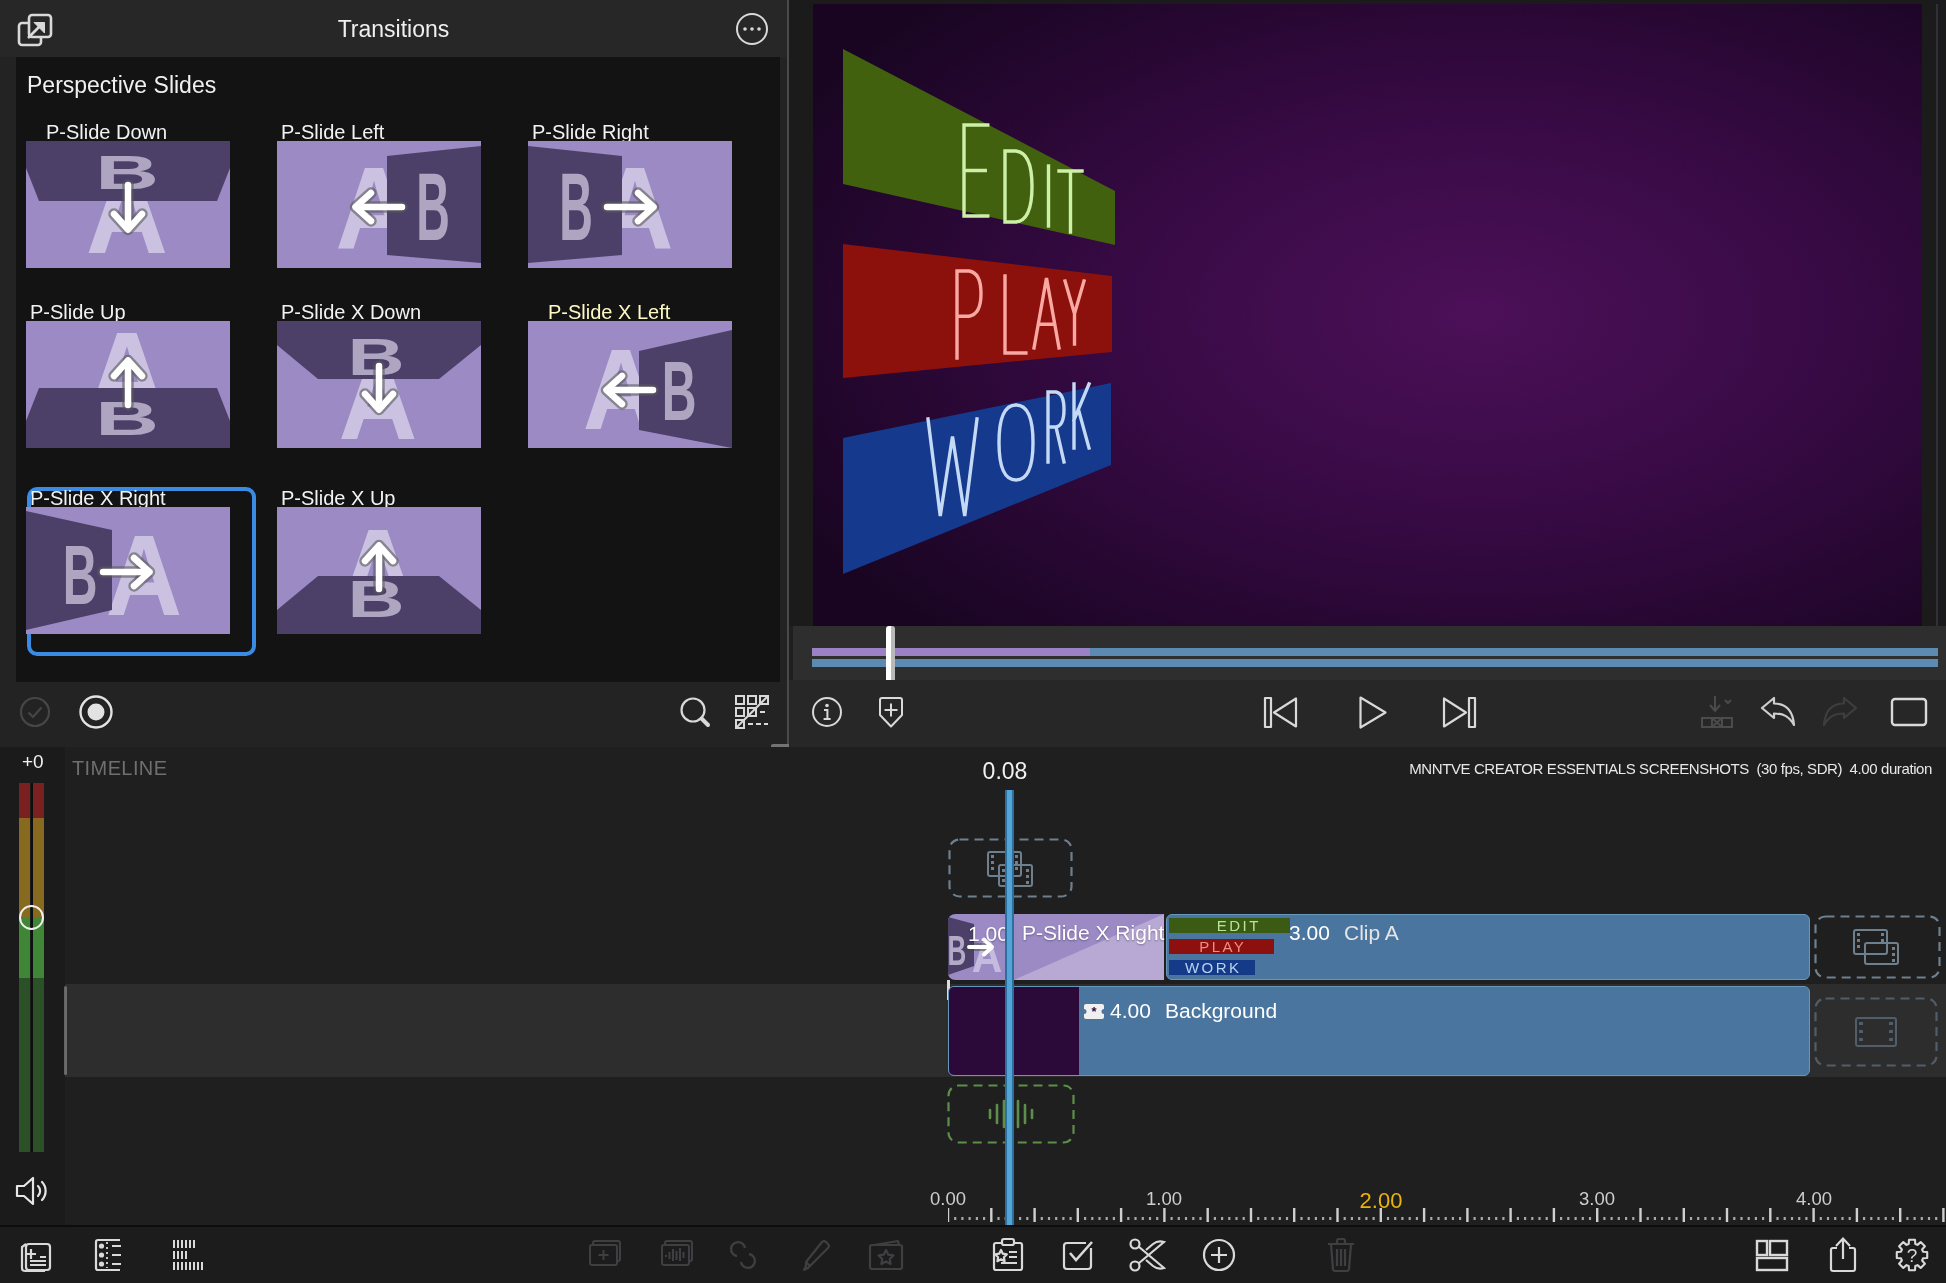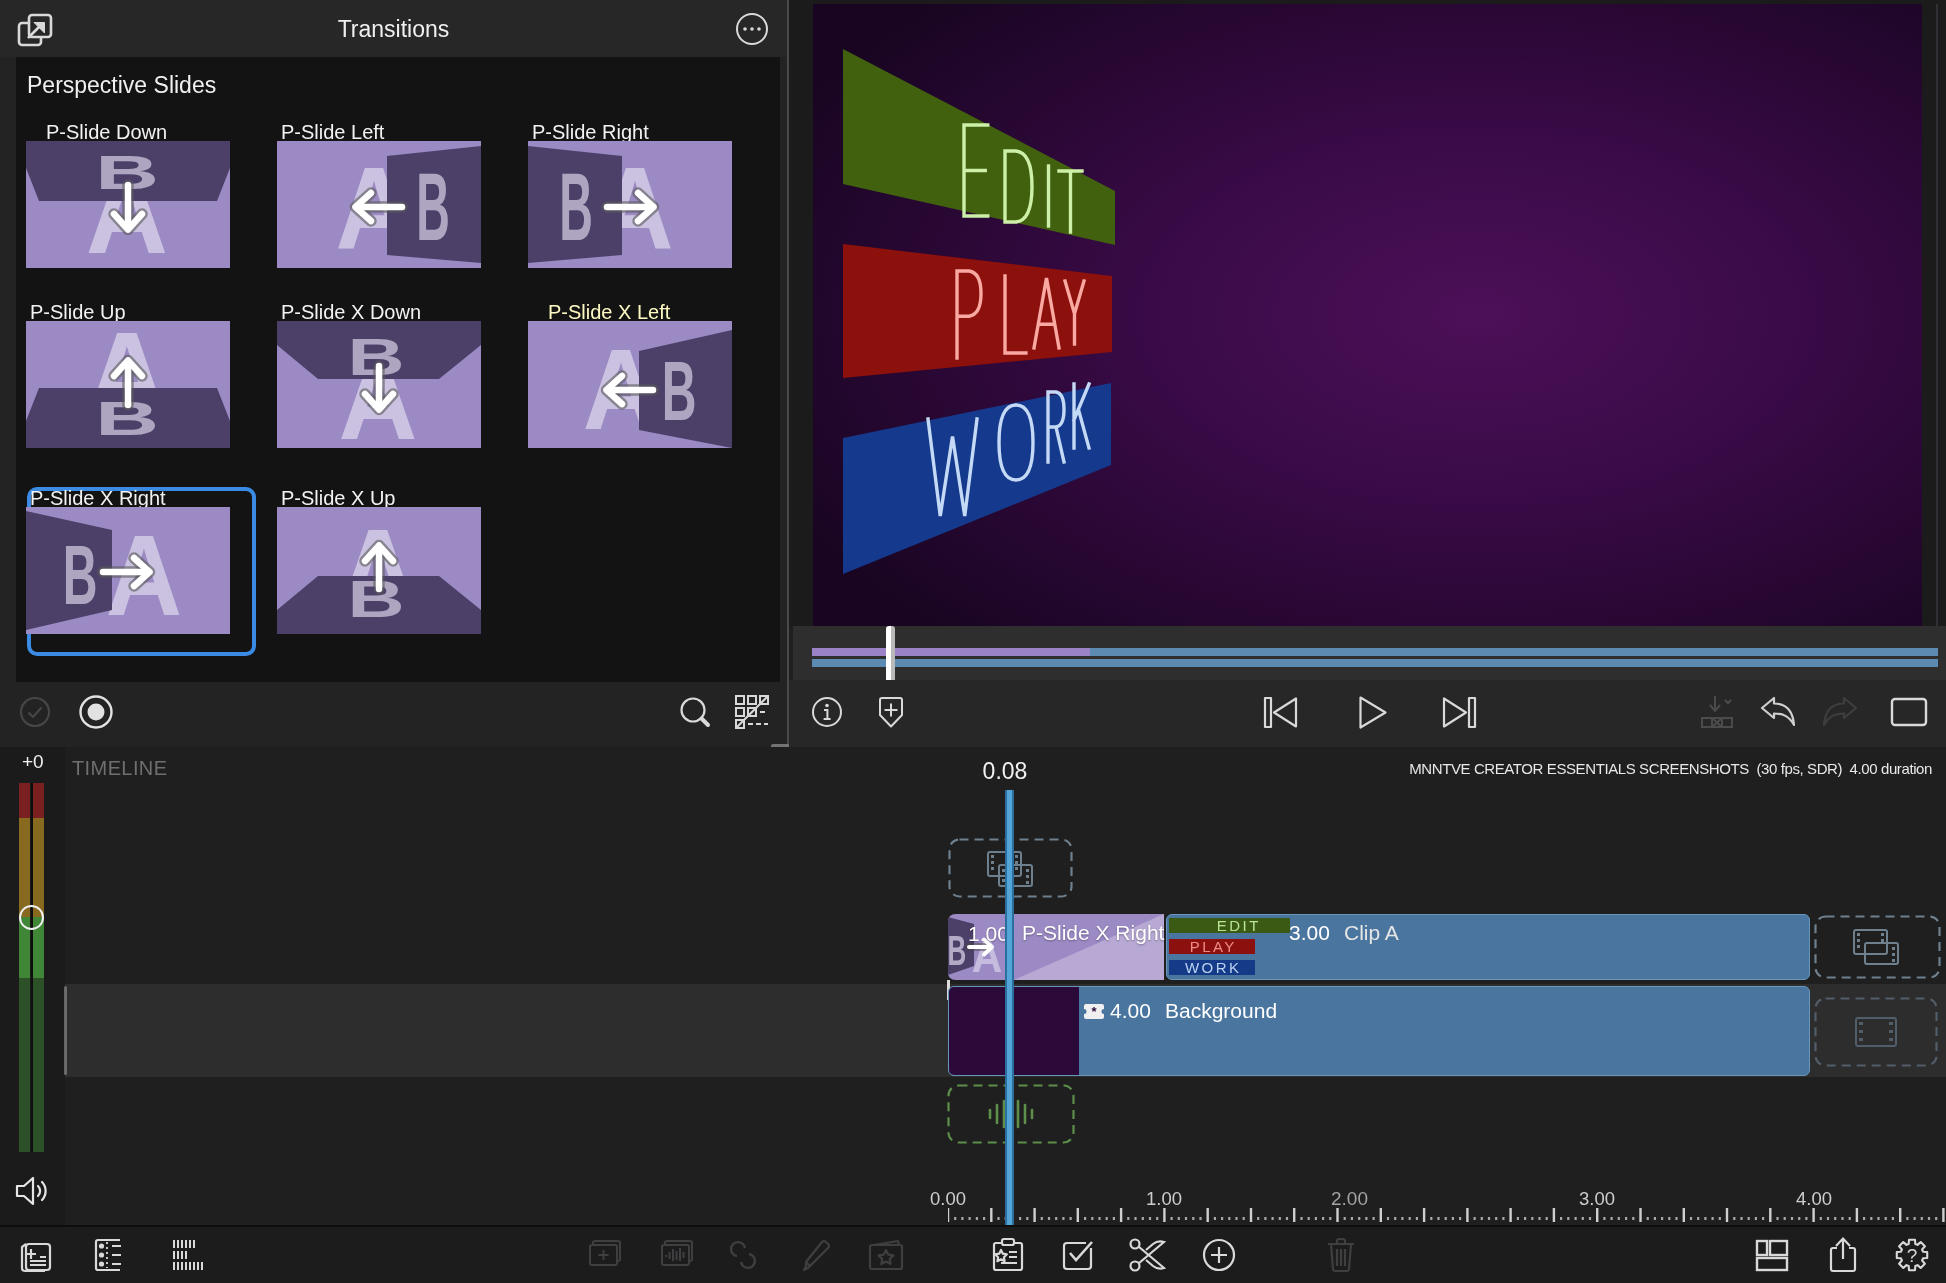--- a/index.html
+++ b/index.html
@@ -309,21 +309,21 @@
         <path d="M21 33 H42 M36 25.5 L44 33 L36 40.5" stroke="#ffffff" stroke-width="4" stroke-linecap="round" stroke-linejoin="round" fill="none"></path>
       </g>
     </svg>
     <div class="abs" style="left:968px;top:922px;color:#fff;font-size:21px;text-shadow:0 1px 2px rgba(0,0,0,.35);">1.00</div>
     <div class="abs" style="left:1022px;top:921px;color:#fff;font-size:21px;text-shadow:0 1px 2px rgba(0,0,0,.35);">P-Slide X Right</div>
 
     <div class="abs" style="left:947px;top:980px;width:2.5px;height:20px;background:#dcdcdc;"></div>
 
     <div class="abs" style="left:1166px;top:914px;width:644px;height:66px;background:#4a759e;border:1px solid #6897bc;border-radius:6px;box-sizing:border-box;"></div>
     <div class="abs" style="left:1169px;top:918px;width:105px;height:15px;background:#3b5a14;color:#b8e493;font-size:15px;letter-spacing:2.5px;text-indent:2.5px;text-align:center;line-height:15px;padding-left:16px;">EDIT</div>
-    <div class="abs" style="left:1169px;top:939px;width:86px;height:15px;background:#8c100e;color:#ef8d85;font-size:15px;letter-spacing:2.5px;text-indent:2.5px;text-align:center;line-height:15px;">PLAY</div>
+    <div class="abs" style="left:1169px;top:939px;width:105px;height:15px;background:#8c100e;color:#ef8d85;font-size:15px;letter-spacing:2.5px;text-indent:2.5px;text-align:center;line-height:15px;">PLAY</div>
     <div class="abs" style="left:1169px;top:960px;width:86px;height:15px;background:#143a88;color:#b9d2f2;font-size:15px;letter-spacing:2.5px;text-indent:2.5px;text-align:center;line-height:15px;">WORK</div>
     <div class="abs" style="left:1289px;top:921px;color:#fff;font-size:21px;">3.00</div>
     <div class="abs" style="left:1344px;top:921px;color:#e5e5e5;font-size:21px;">Clip A</div>
 
     <div class="abs" style="left:948px;top:986px;width:862px;height:90px;background:#4a759e;border:1px solid #6897bc;border-radius:6px;box-sizing:border-box;overflow:hidden;">
       <div class="abs" style="left:0;top:0;width:130px;height:90px;background:#2b0a39;"></div>
     </div>
     <svg class="abs" style="left:1082px;top:999px;" width="24" height="24" viewBox="0 0 24 24">
       <path d="M2 7 Q2 5 4 5 H20 Q22 5 22 7 V10 a2.5 2.5 0 0 0 0 5 V18 Q22 20 20 20 H4 Q2 20 2 18 V15 a2.5 2.5 0 0 0 0 -5 Z" fill="#f0f0f0"></path>
       <text x="12" y="17" font-size="13" font-weight="bold" fill="#2b0a39" text-anchor="middle">*</text>
@@ -377,21 +377,21 @@
         <line x1="23" y1="1" x2="23" y2="37"></line>
         <line x1="30" y1="6" x2="30" y2="32"></line>
         <line x1="37" y1="10" x2="37" y2="28"></line>
         <line x1="44" y1="15" x2="44" y2="23"></line>
       </g>
     </svg>
   </div>
   <div id="ruler">
     <div class="abs" style="left:898px;top:1188px;width:100px;text-align:center;color:#cdcdcd;font-size:18.5px;">0.00</div>
     <div class="abs" style="left:1114px;top:1188px;width:100px;text-align:center;color:#cdcdcd;font-size:18.5px;">1.00</div>
-    <div class="abs" style="left:1331px;top:1188px;width:100px;color:#a3a3a3;font-size:19px;">2.00</div>
+    <div class="abs" style="left:1331px;top:1188px;width:100px;text-align:center;color:#eab308;font-size:22px;">2.00</div>
     <div class="abs" style="left:1547px;top:1188px;width:100px;text-align:center;color:#cdcdcd;font-size:18.5px;">3.00</div>
     <div class="abs" style="left:1764px;top:1188px;width:100px;text-align:center;color:#cdcdcd;font-size:18.5px;">4.00</div>
     <svg class="abs" style="left:948px;top:1208px;" width="998" height="16" viewBox="0 0 998 16">
         <rect x="-1.2" y="0" width="2.4" height="14" fill="#cfcfcf"></rect>
         <rect x="6.1" y="9" width="2.2" height="3" fill="#a8a8a8"></rect>
         <rect x="13.3" y="9" width="2.2" height="3" fill="#a8a8a8"></rect>
         <rect x="20.5" y="9" width="2.2" height="3" fill="#a8a8a8"></rect>
         <rect x="27.8" y="9" width="2.2" height="3" fill="#a8a8a8"></rect>
         <rect x="35.0" y="9" width="2.2" height="3" fill="#a8a8a8"></rect>
         <rect x="42.1" y="0" width="2.4" height="14" fill="#cfcfcf"></rect>

